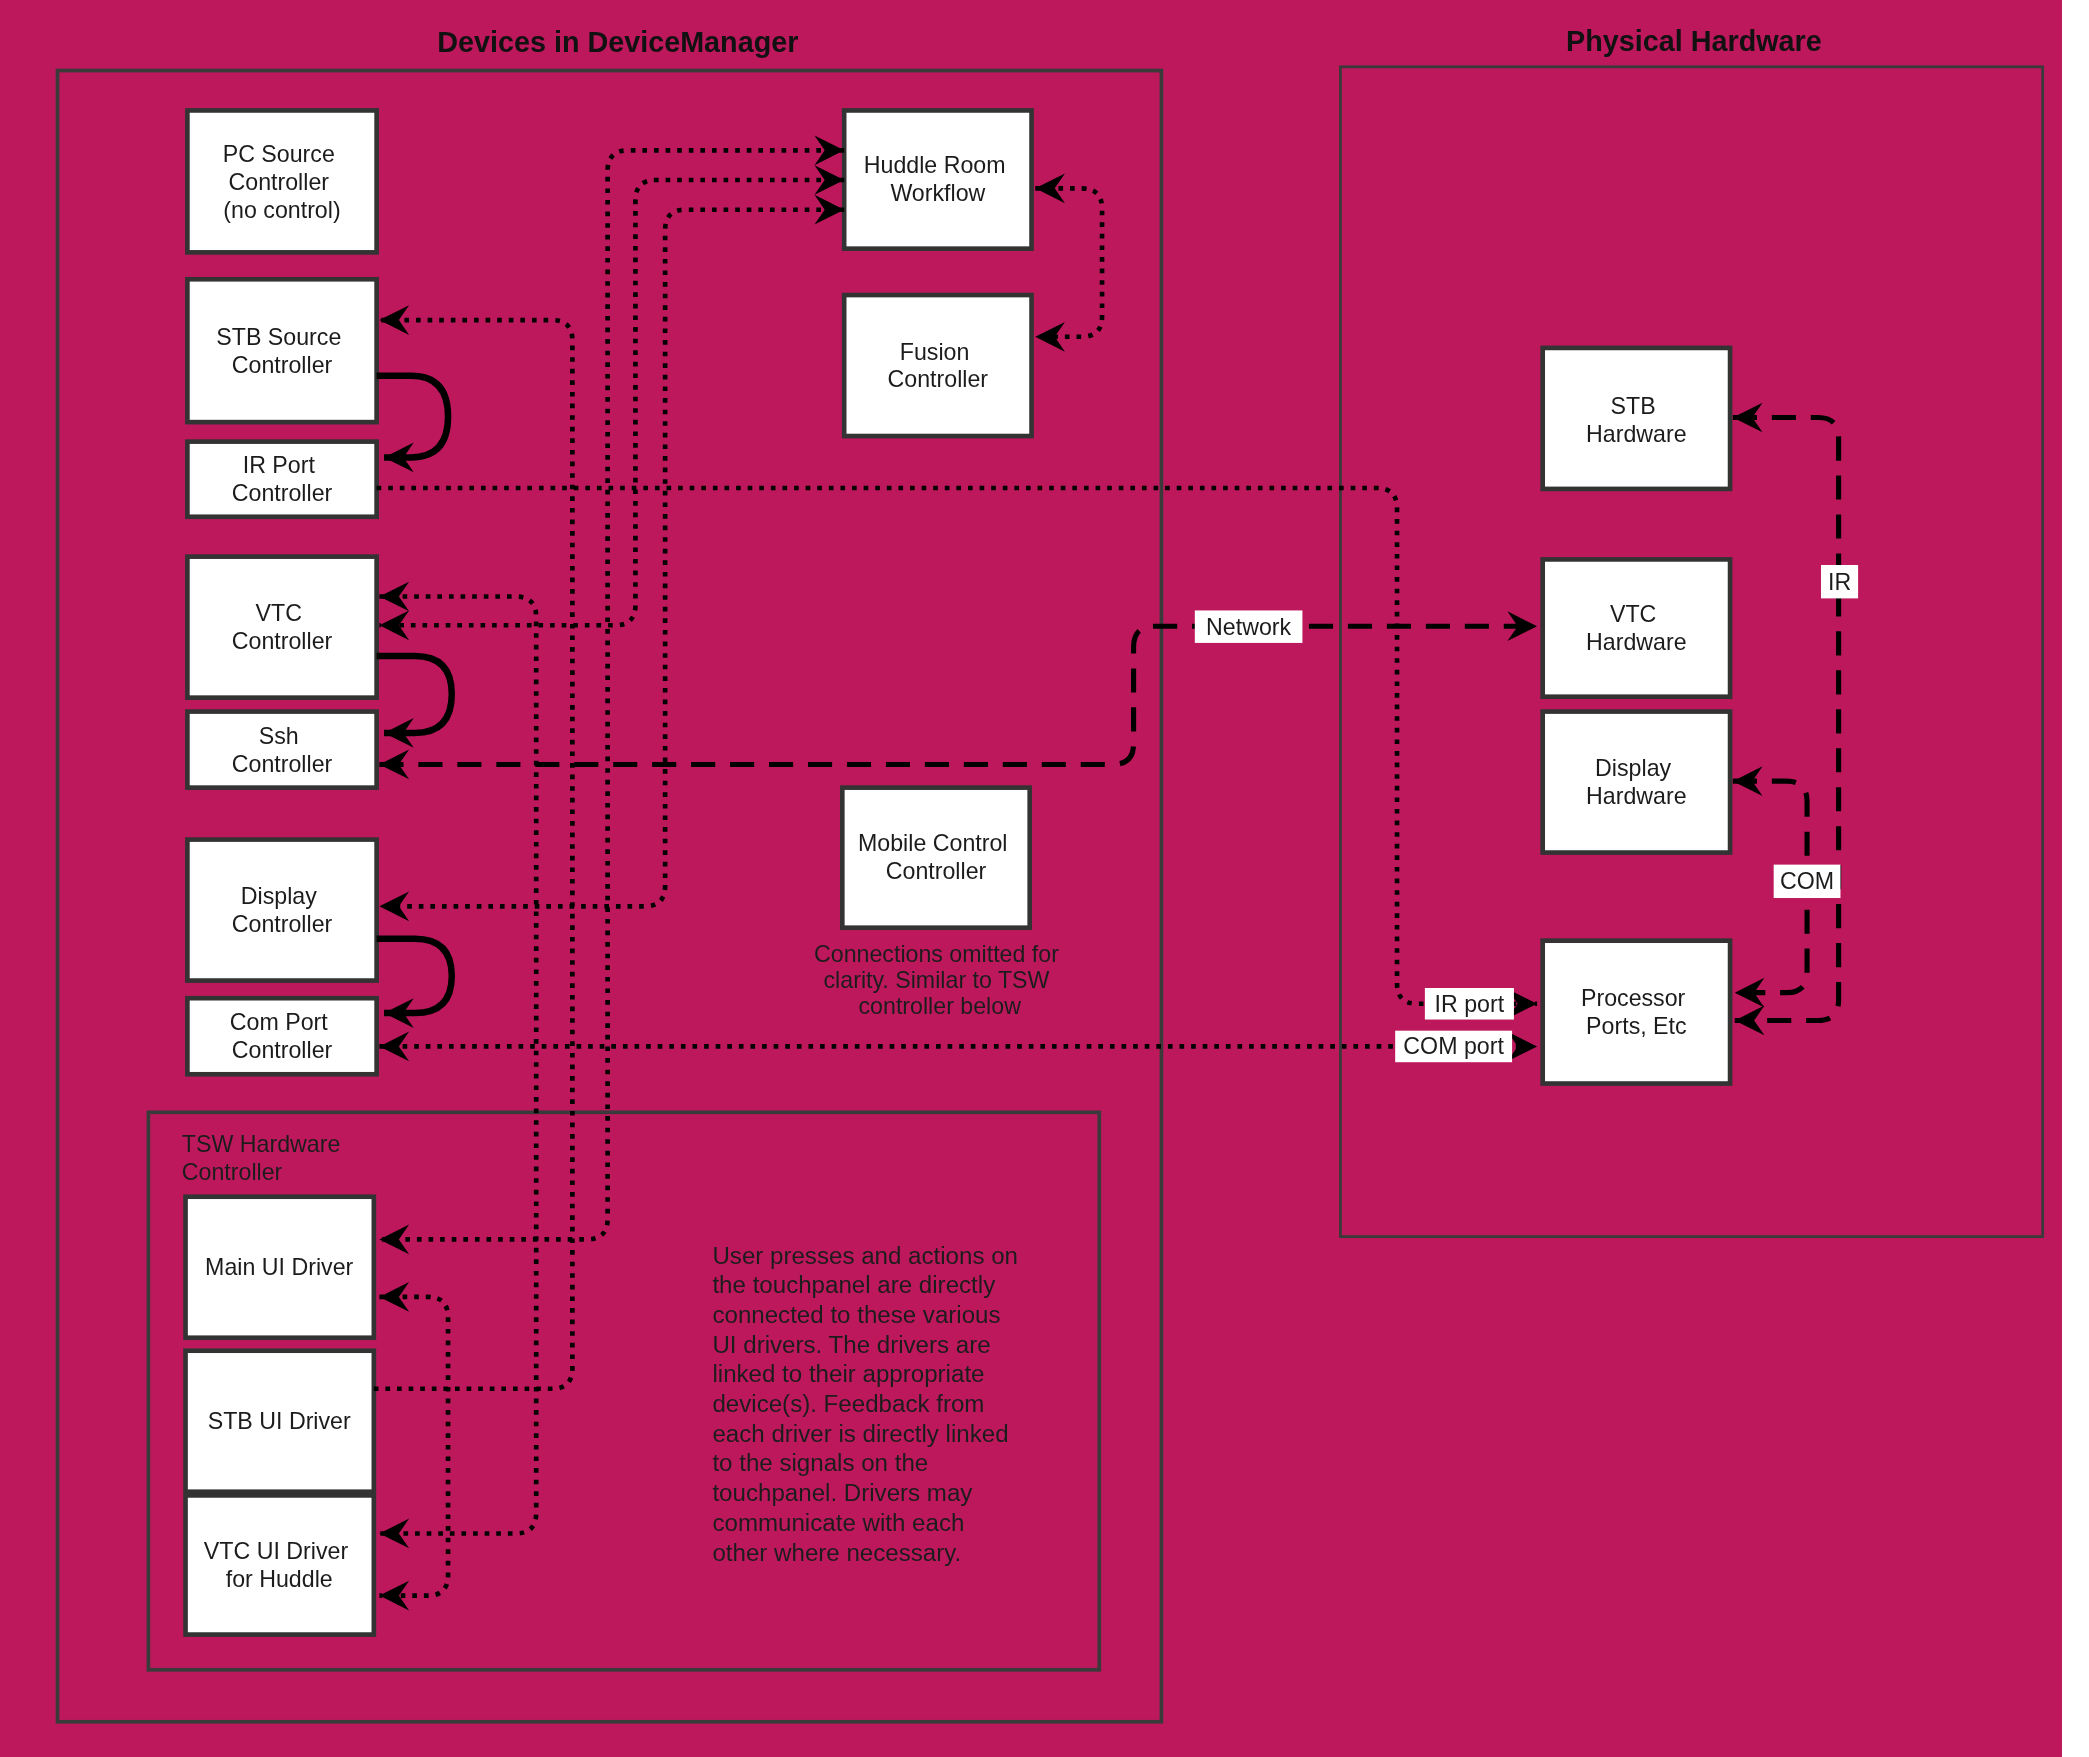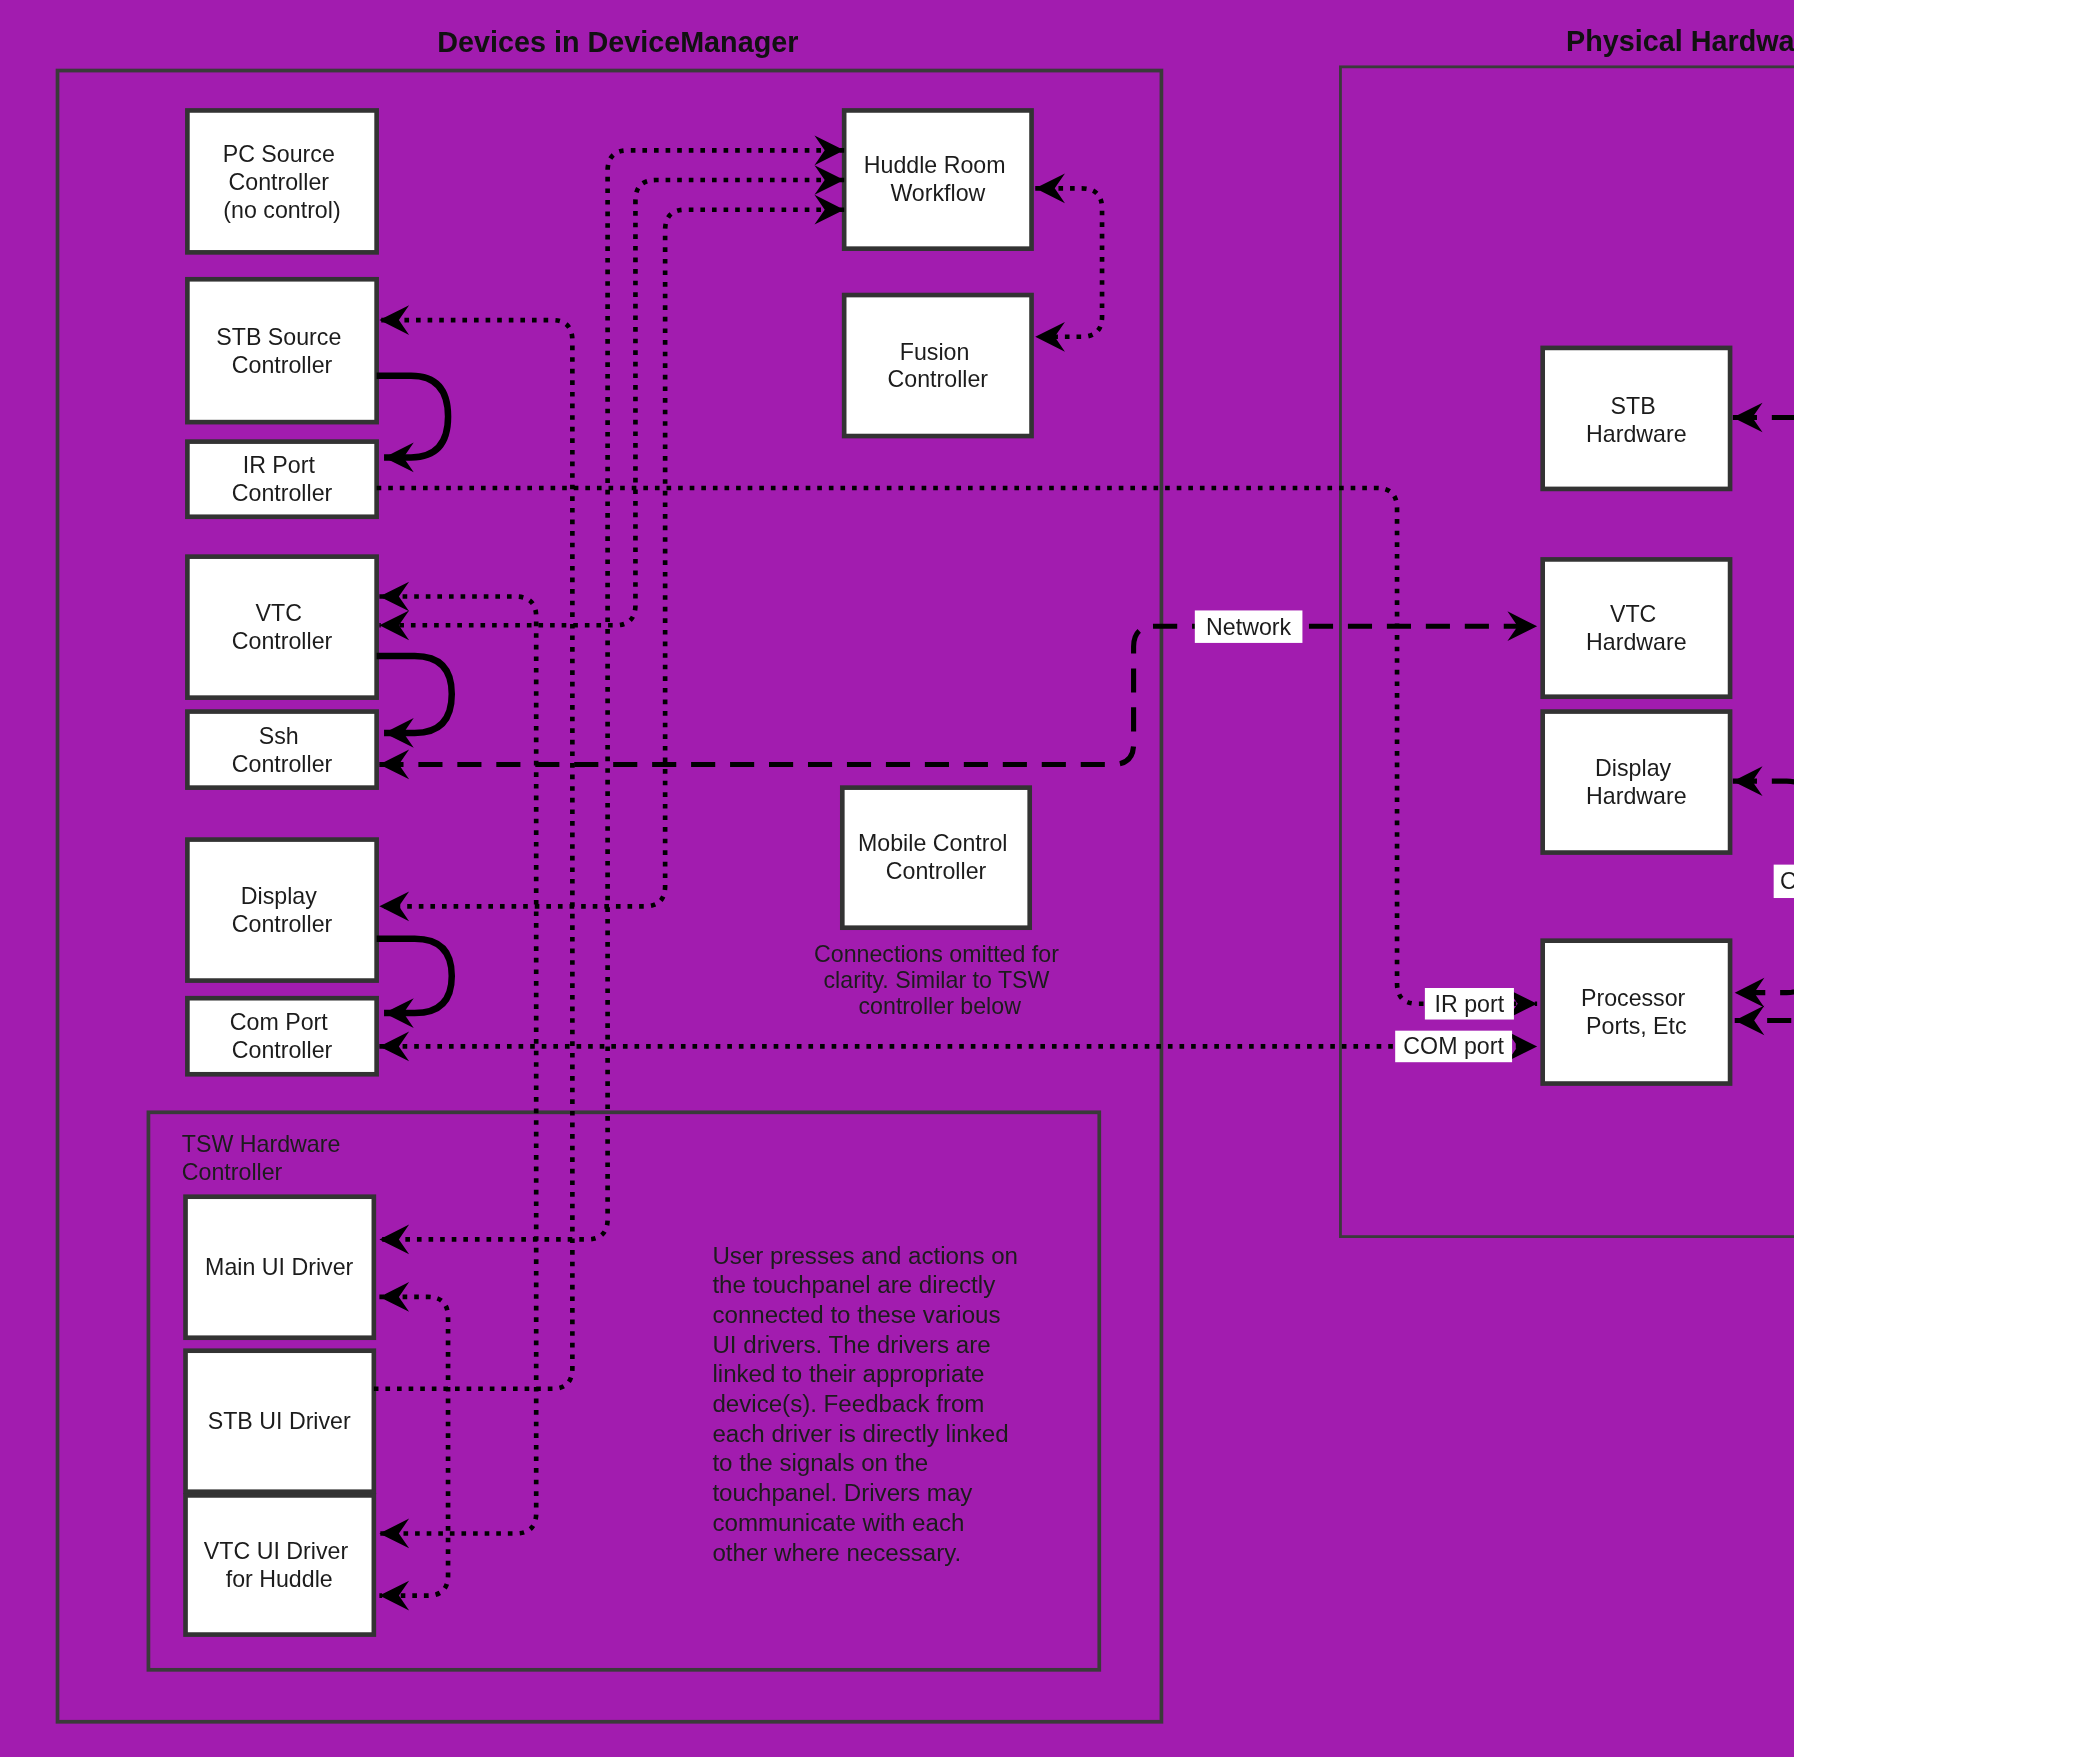--- a/index.html
+++ b/index.html
@@ -1,16 +1,16 @@
 <!DOCTYPE html>
 <html style="font-size:15px"><head>
 <meta charset="utf-8">
 <style>
   html,body{margin:0;padding:0;background:#ffffff;}
-  .wrap{width:1794px;height:1758px;background:#a21caf;position:relative;overflow:hidden;}
+  .wrap{width:2062px;height:1758px;background:#be185d;position:relative;overflow:hidden;}
   svg{display:block;}
   .container{fill:none;stroke:#3a3a3a;stroke-width:4;}
   .container.thin{stroke-width:3;}
   .node{fill:#ffffff;stroke:#333333;stroke-width:5;}
   .e{fill:none;stroke:#000000;}
   .dot{stroke-width:5;stroke-dasharray:5 7.5;}
   .dash{stroke-width:5.5;stroke-dasharray:26 16;}
   .solid{stroke-width:7;}
   text{font-family:"Liberation Sans","DejaVu Sans",sans-serif;fill:#1c1c1c;}
   .title{font-size:31px;font-weight:bold;fill:#111111;}

